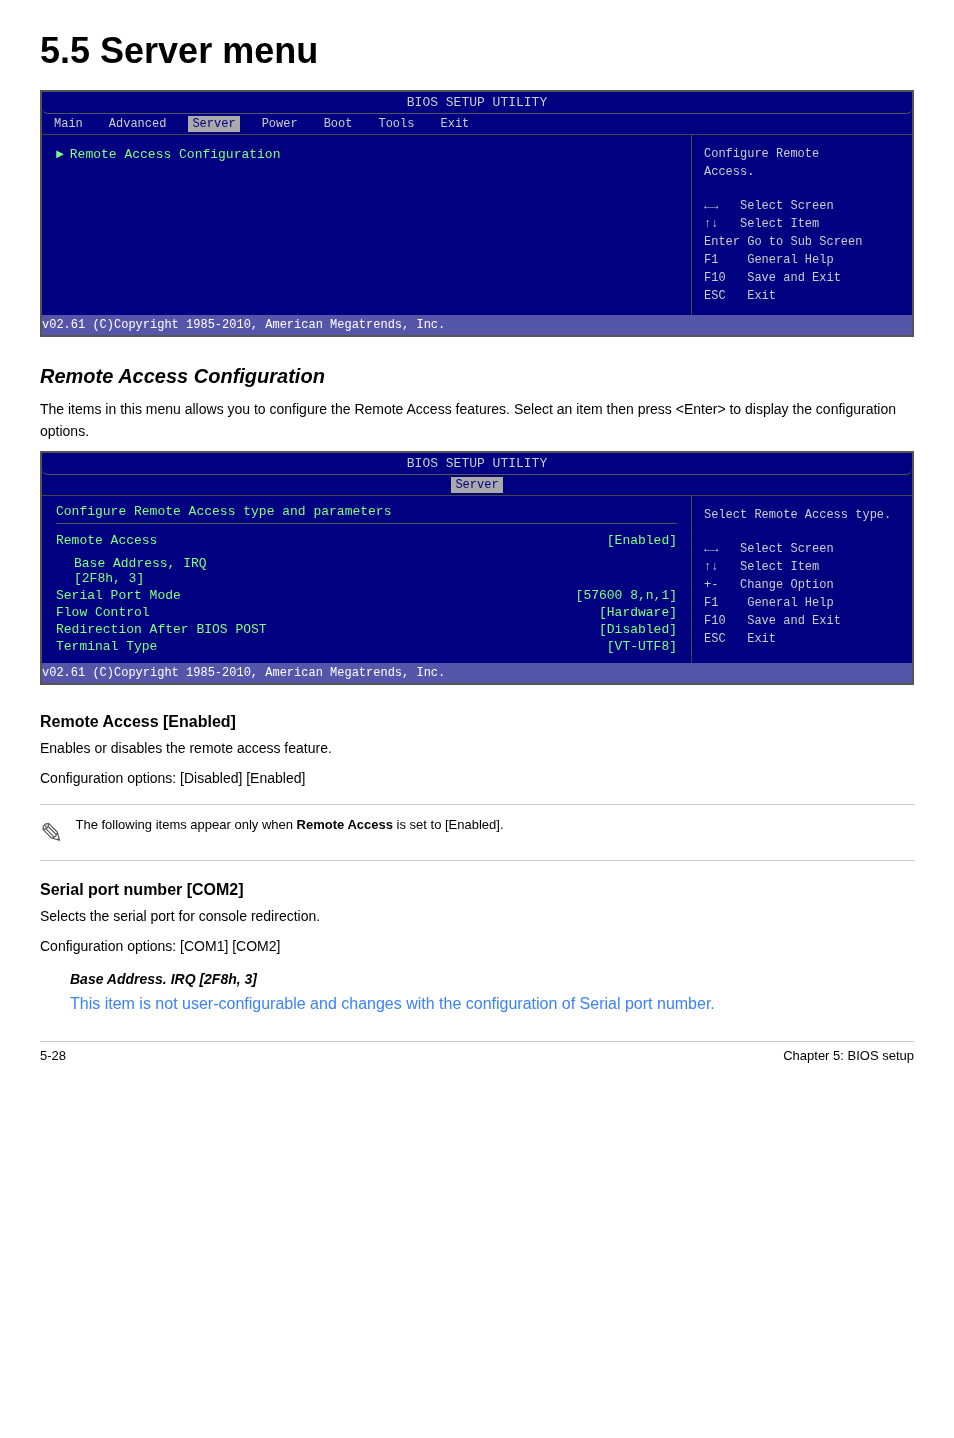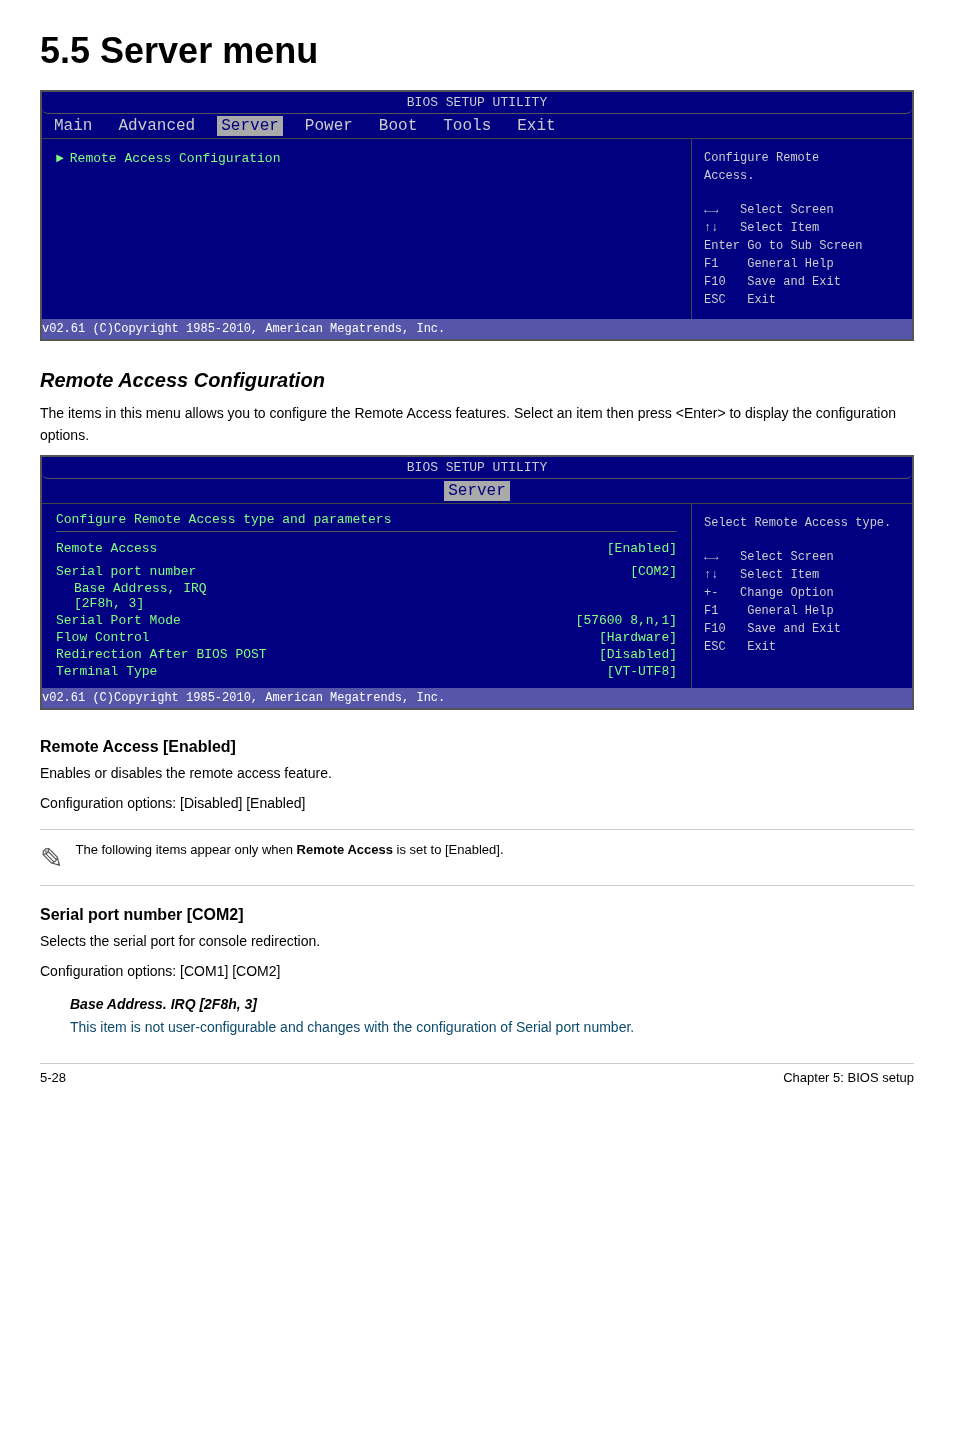--- a/index.html
+++ b/index.html
@@ -45,21 +45,21 @@
       display: flex;
       flex-direction: row;
       padding: 2px 8px;
       gap: 18px;
       border-bottom: 1px solid #444;
     }
 
     .bios-menu-item {
       color: #ccc;
       font-family: 'Courier New', Courier, monospace;
-      font-size: 16px;
+      font-size: 12px;
       padding: 1px 4px;
     }
 
     .bios-menu-item.active {
       background: #aaa;
       color: #000080;
     }
 
     .bios-body {
       display: flex;
@@ -172,24 +172,24 @@
     }
 
     p.body-text {
       font-size: 14px;
       line-height: 1.6;
       margin-bottom: 8px;
       color: #000;
     }
 
     p.indented-text {
-      font-size: 14px;
+      font-size: 16px;
       line-height: 1.6;
       padding-left: 30px;
-      color: #0c4a6e;
+      color: #3b82f6;
     }
 
     .note-box {
       display: flex;
       align-items: flex-start;
       border-top: 1px solid #ccc;
       border-bottom: 1px solid #ccc;
       padding: 10px 0;
       margin: 14px 0;
       gap: 12px;
@@ -267,24 +267,20 @@
   <div class="bios-body">
     <div class="bios-config-panel">
       <div class="bios-config-title">Configure Remote Access type and parameters</div>
 
       <div class="bios-config-row">
         <span class="label">Remote Access</span>
         <span class="value">[Enabled]</span>
       </div>
       <div style="height:6px;"></div>
 
-      <div class="bios-config-row">
-        <span class="label">Serial port number</span>
-        <span class="value">[COM2]</span>
-      </div>
 
       <div class="bios-config-row" style="padding-left:18px;flex-direction:column;">
         <span class="label">   Base Address, IRQ</span>
         <span class="value">[2F8h, 3]</span>
       </div>
 
       <div class="bios-config-row">
         <span class="label">Serial Port Mode</span>
         <span class="value">[57600 8,n,1]</span>
       </div>

